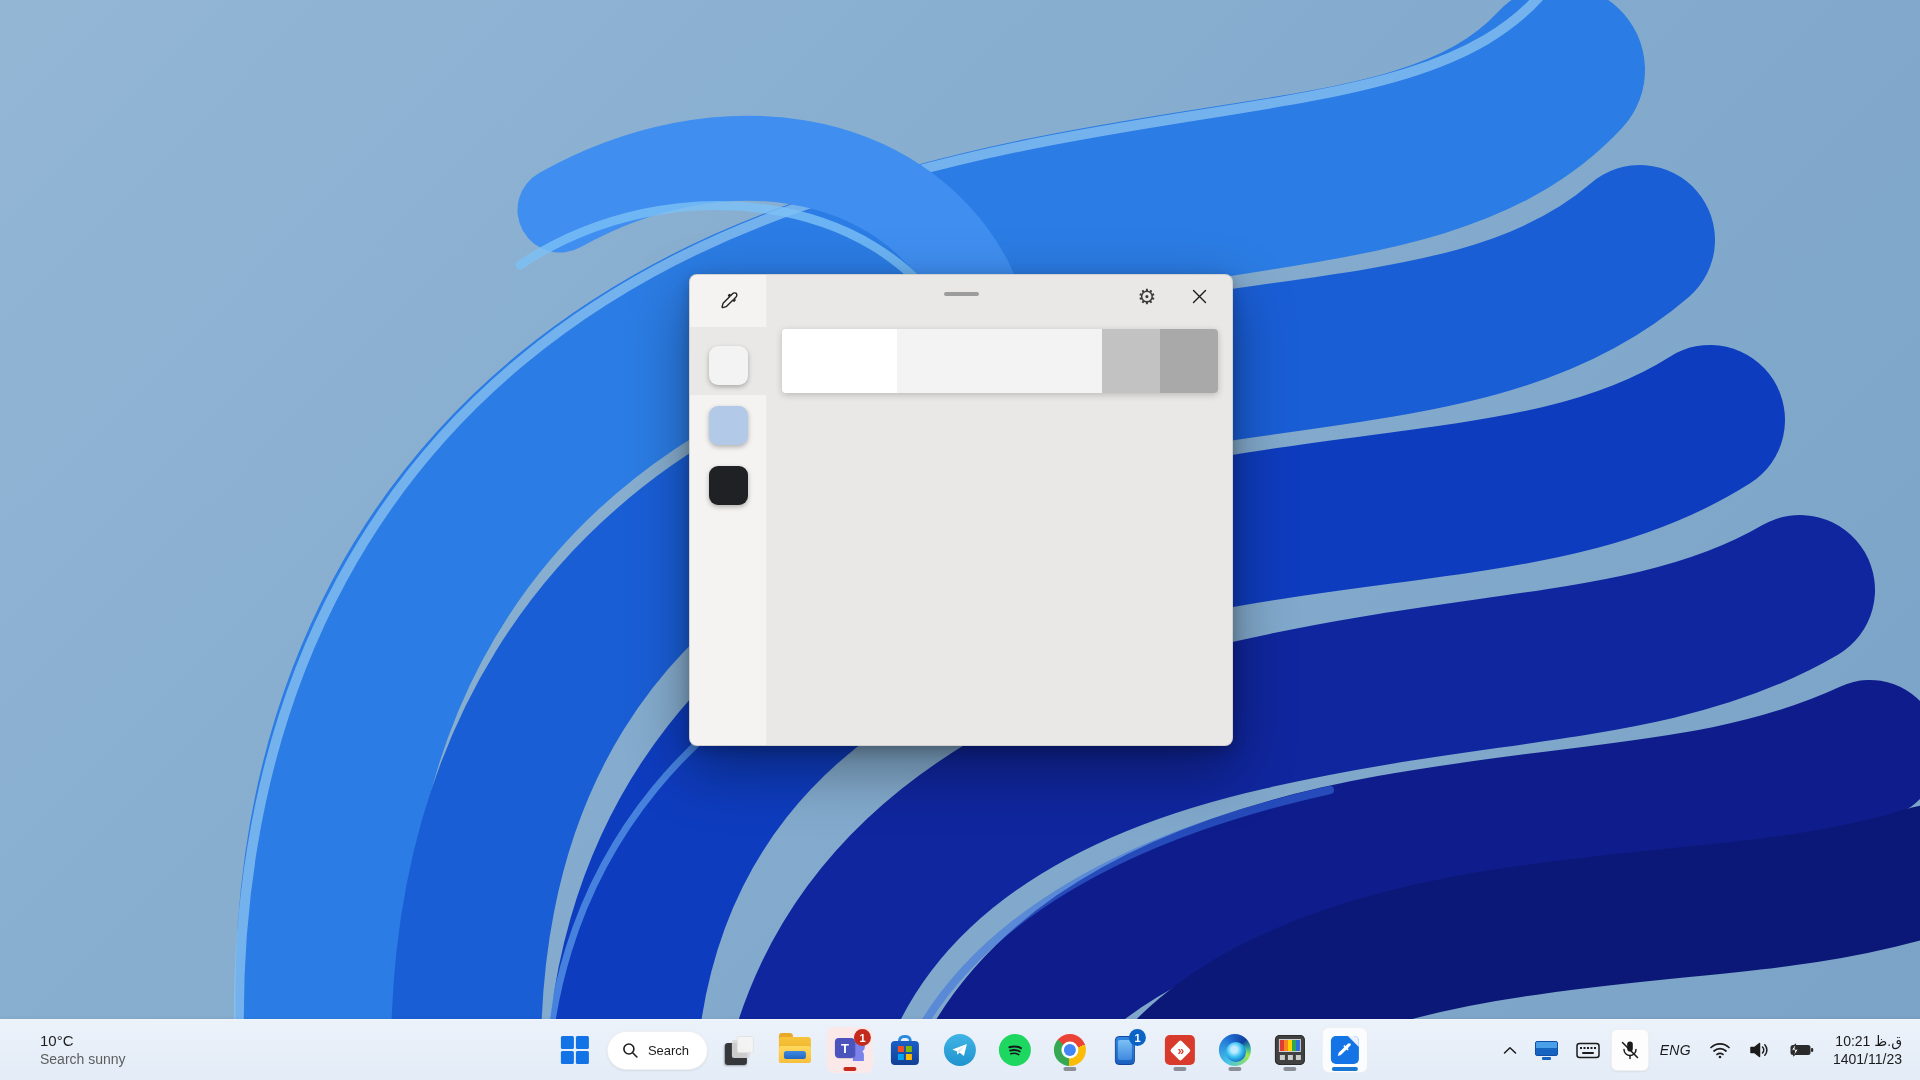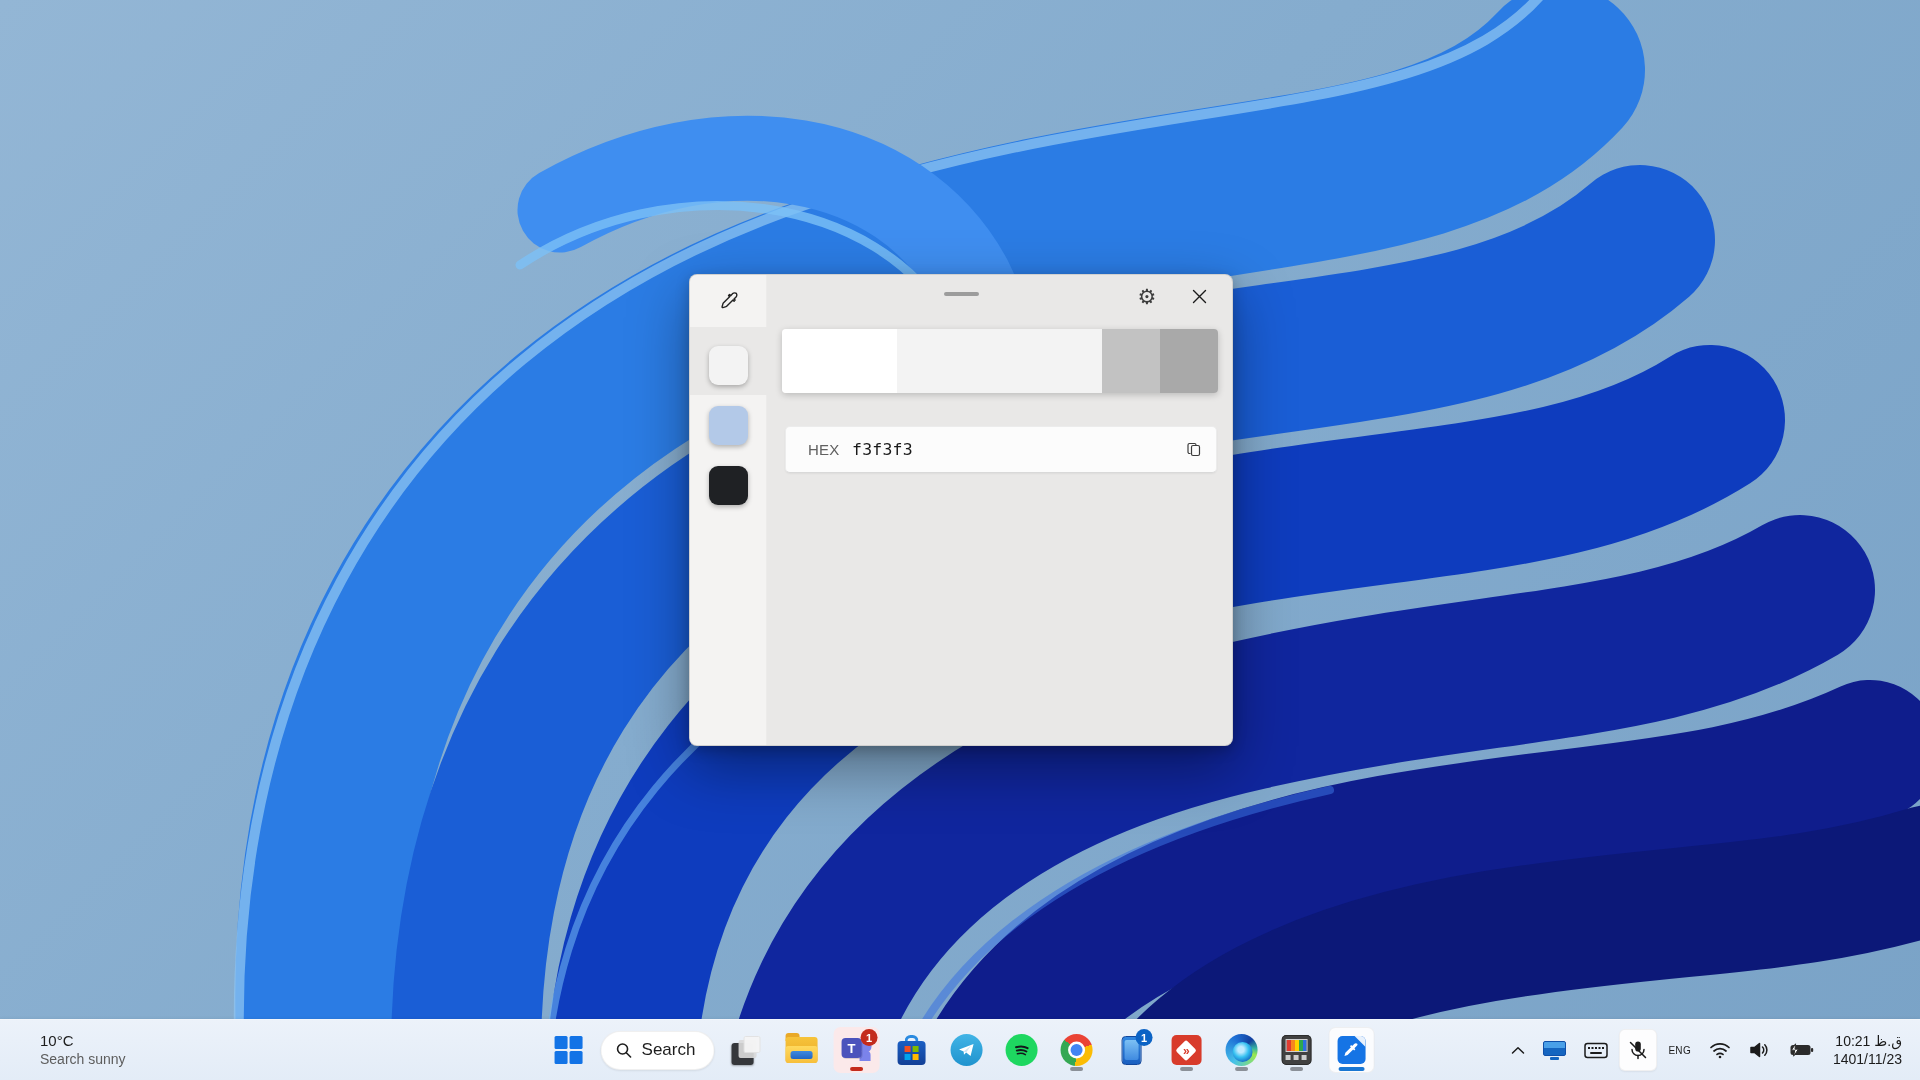--- a/index.html
+++ b/index.html
@@ -41,21 +41,21 @@
   .pill.attention{background:#c42b1c;}
   .badge{position:absolute;top:2px;right:2px;min-width:17px;height:17px;border-radius:9px;background:#c42b1c;color:#fff;font-size:11px;font-weight:bold;
     display:flex;align-items:center;justify-content:center;padding:0 3px;}
   .badge.blue{background:#0b63c5;}
   
   .start-logo{display:grid;grid-template-columns:13px 13px;grid-template-rows:13px 13px;gap:2px;}
   .start-logo div{background:#1273e6;border-radius:1.5px;}
   
   .search-pill{display:flex;align-items:center;gap:9px;height:39px;padding:0 18px 0 14px;background:#fff;border:1px solid rgba(0,0,0,.06);
     border-radius:20px;box-shadow:0 1px 2px rgba(0,0,0,.08);cursor:pointer;}
-  .search-pill span{font-size:17px;color:#1d1d1d;}
+  .search-pill span{font-size:13px;color:#1d1d1d;}
   
   .layers-icon{position:relative;width:30px;height:30px;}
   .layers-icon .sq1{position:absolute;left:0;bottom:0;width:22px;height:22px;background:#35373b;border-radius:3px;box-shadow:0 1px 2px rgba(0,0,0,.3);}
   .layers-icon .sq2{position:absolute;left:7px;bottom:7px;width:18px;height:18px;background:#d9d9d9;opacity:.92;border-radius:2px;}
   .layers-icon .sq3{position:absolute;left:12px;bottom:12px;width:17px;height:17px;background:#f5f5f5;opacity:.95;border-radius:2px;border:1px solid #e2e2e2;}
   
   .folder-icon{position:relative;width:32px;height:26px;}
   .folder-icon .back{position:absolute;inset:0;background:linear-gradient(180deg,#f6c33a,#e9a928);border-radius:3px;}
   .folder-icon .tab{position:absolute;left:0;top:-4px;width:14px;height:8px;background:#e9a928;border-radius:3px 3px 0 0;}
   .folder-icon .front{position:absolute;left:0;right:0;bottom:0;height:17px;background:linear-gradient(180deg,#ffd95e,#f7bf3b);border-radius:2.5px 2.5px 3px 3px;}
@@ -102,21 +102,21 @@
   .palette-icon .dots{display:flex;gap:3px;justify-content:center;}
   .palette-icon .dots i{width:5px;height:5px;background:#cdcdcd;display:block;}
   
   .cpapp-plate{position:absolute;inset:0;background:#fbfcfe;border-radius:7px;border:1px solid rgba(0,0,0,.05);}
   .cpicker-icon{position:relative;width:28px;height:28px;background:#1574e5;border-radius:5px;overflow:hidden;}
   .cpicker-icon .fold{position:absolute;right:0;top:0;width:0;height:0;border-left:11px solid transparent;border-top:11px solid #e8f1fc;}
   
   .tb-right{position:absolute;right:10px;top:0;height:100%;display:flex;align-items:center;gap:4px;}
   .tray-btn{position:relative;height:42px;display:flex;align-items:center;justify-content:center;padding:0 7px;border-radius:6px;cursor:pointer;}
   .tray-btn.plate{background:#fdfdfe;border:1px solid rgba(0,0,0,.05);box-shadow:0 1px 2px rgba(0,0,0,.06);}
-  .lang{font-size:10px;color:#1b1b1b;letter-spacing:.3px;}
+  .lang{font-size:14px;color:#1b1b1b;letter-spacing:.3px;font-style:italic;}
   .clock{display:flex;flex-direction:column;align-items:flex-end;line-height:1.3;padding:0 8px;cursor:pointer;}
   .clock div{font-size:14px;color:#1b1b1b;}
   .monitor-icon{position:relative;width:23px;height:19px;}
   .monitor-icon .scr{position:absolute;left:0;right:0;top:0;height:15px;background:linear-gradient(180deg,#4aa0e8 0 45%,#1565c0 45%);border:1.5px solid #0f4fa8;border-radius:2px;}
   .monitor-icon .base{position:absolute;left:7px;right:7px;bottom:0;height:3px;background:#1565c0;border-radius:1px;}
 </style>
 </head>
 <body>
 
 <div id="stage">
@@ -164,30 +164,20 @@
       </div>
     </div>
 
     <div class="cp-shadebar">
       <div class="seg seg0" style="background: rgb(255, 255, 255);"></div>
       <div class="seg seg1" style="background: rgb(243, 243, 243);"></div>
       <div class="seg seg2" style="background: rgb(194, 194, 194);"></div>
       <div class="seg seg3" style="background: rgb(169, 169, 169);"></div>
     </div>
 
-    <div class="cp-row" style="top:151px">
-      <div class="cp-row-label">HEX</div>
-      <div class="cp-row-value">f3f3f3</div>
-      <div class="cp-copy-btn">
-        <svg width="17" height="17" viewBox="0 0 17 17">
-          <rect x="5.5" y="4.5" width="8" height="10" rx="1.5" fill="none" stroke="#3c3c3c" stroke-width="1.2"></rect>
-          <path d="M4.5 12.5 h-1 a1.5 1.5 0 0 1 -1.5 -1.5 v-7 a1.5 1.5 0 0 1 1.5 -1.5 h5 a1.5 1.5 0 0 1 1.5 1.5" fill="none" stroke="#3c3c3c" stroke-width="1.2"></path>
-        </svg>
-      </div>
-    </div>
 
 
   </div>
 
   <div class="taskbar">
 
     <div class="weather">
       <div class="weather-temp">10°C</div>
       <div class="weather-cond">Search sunny</div>
     </div>

